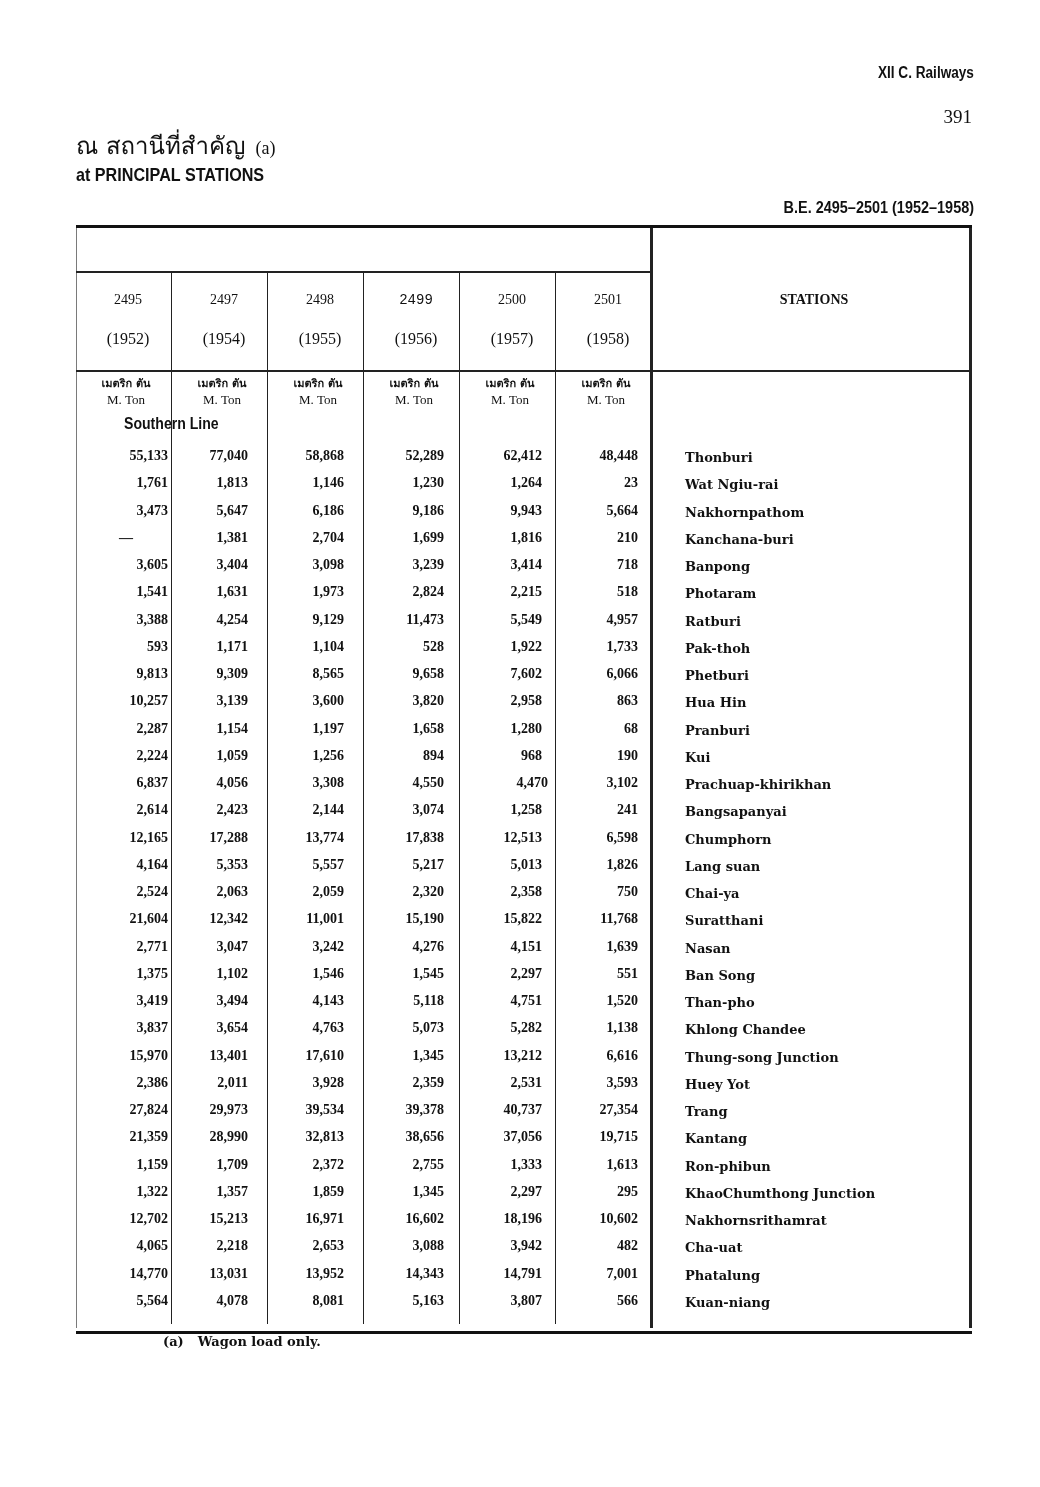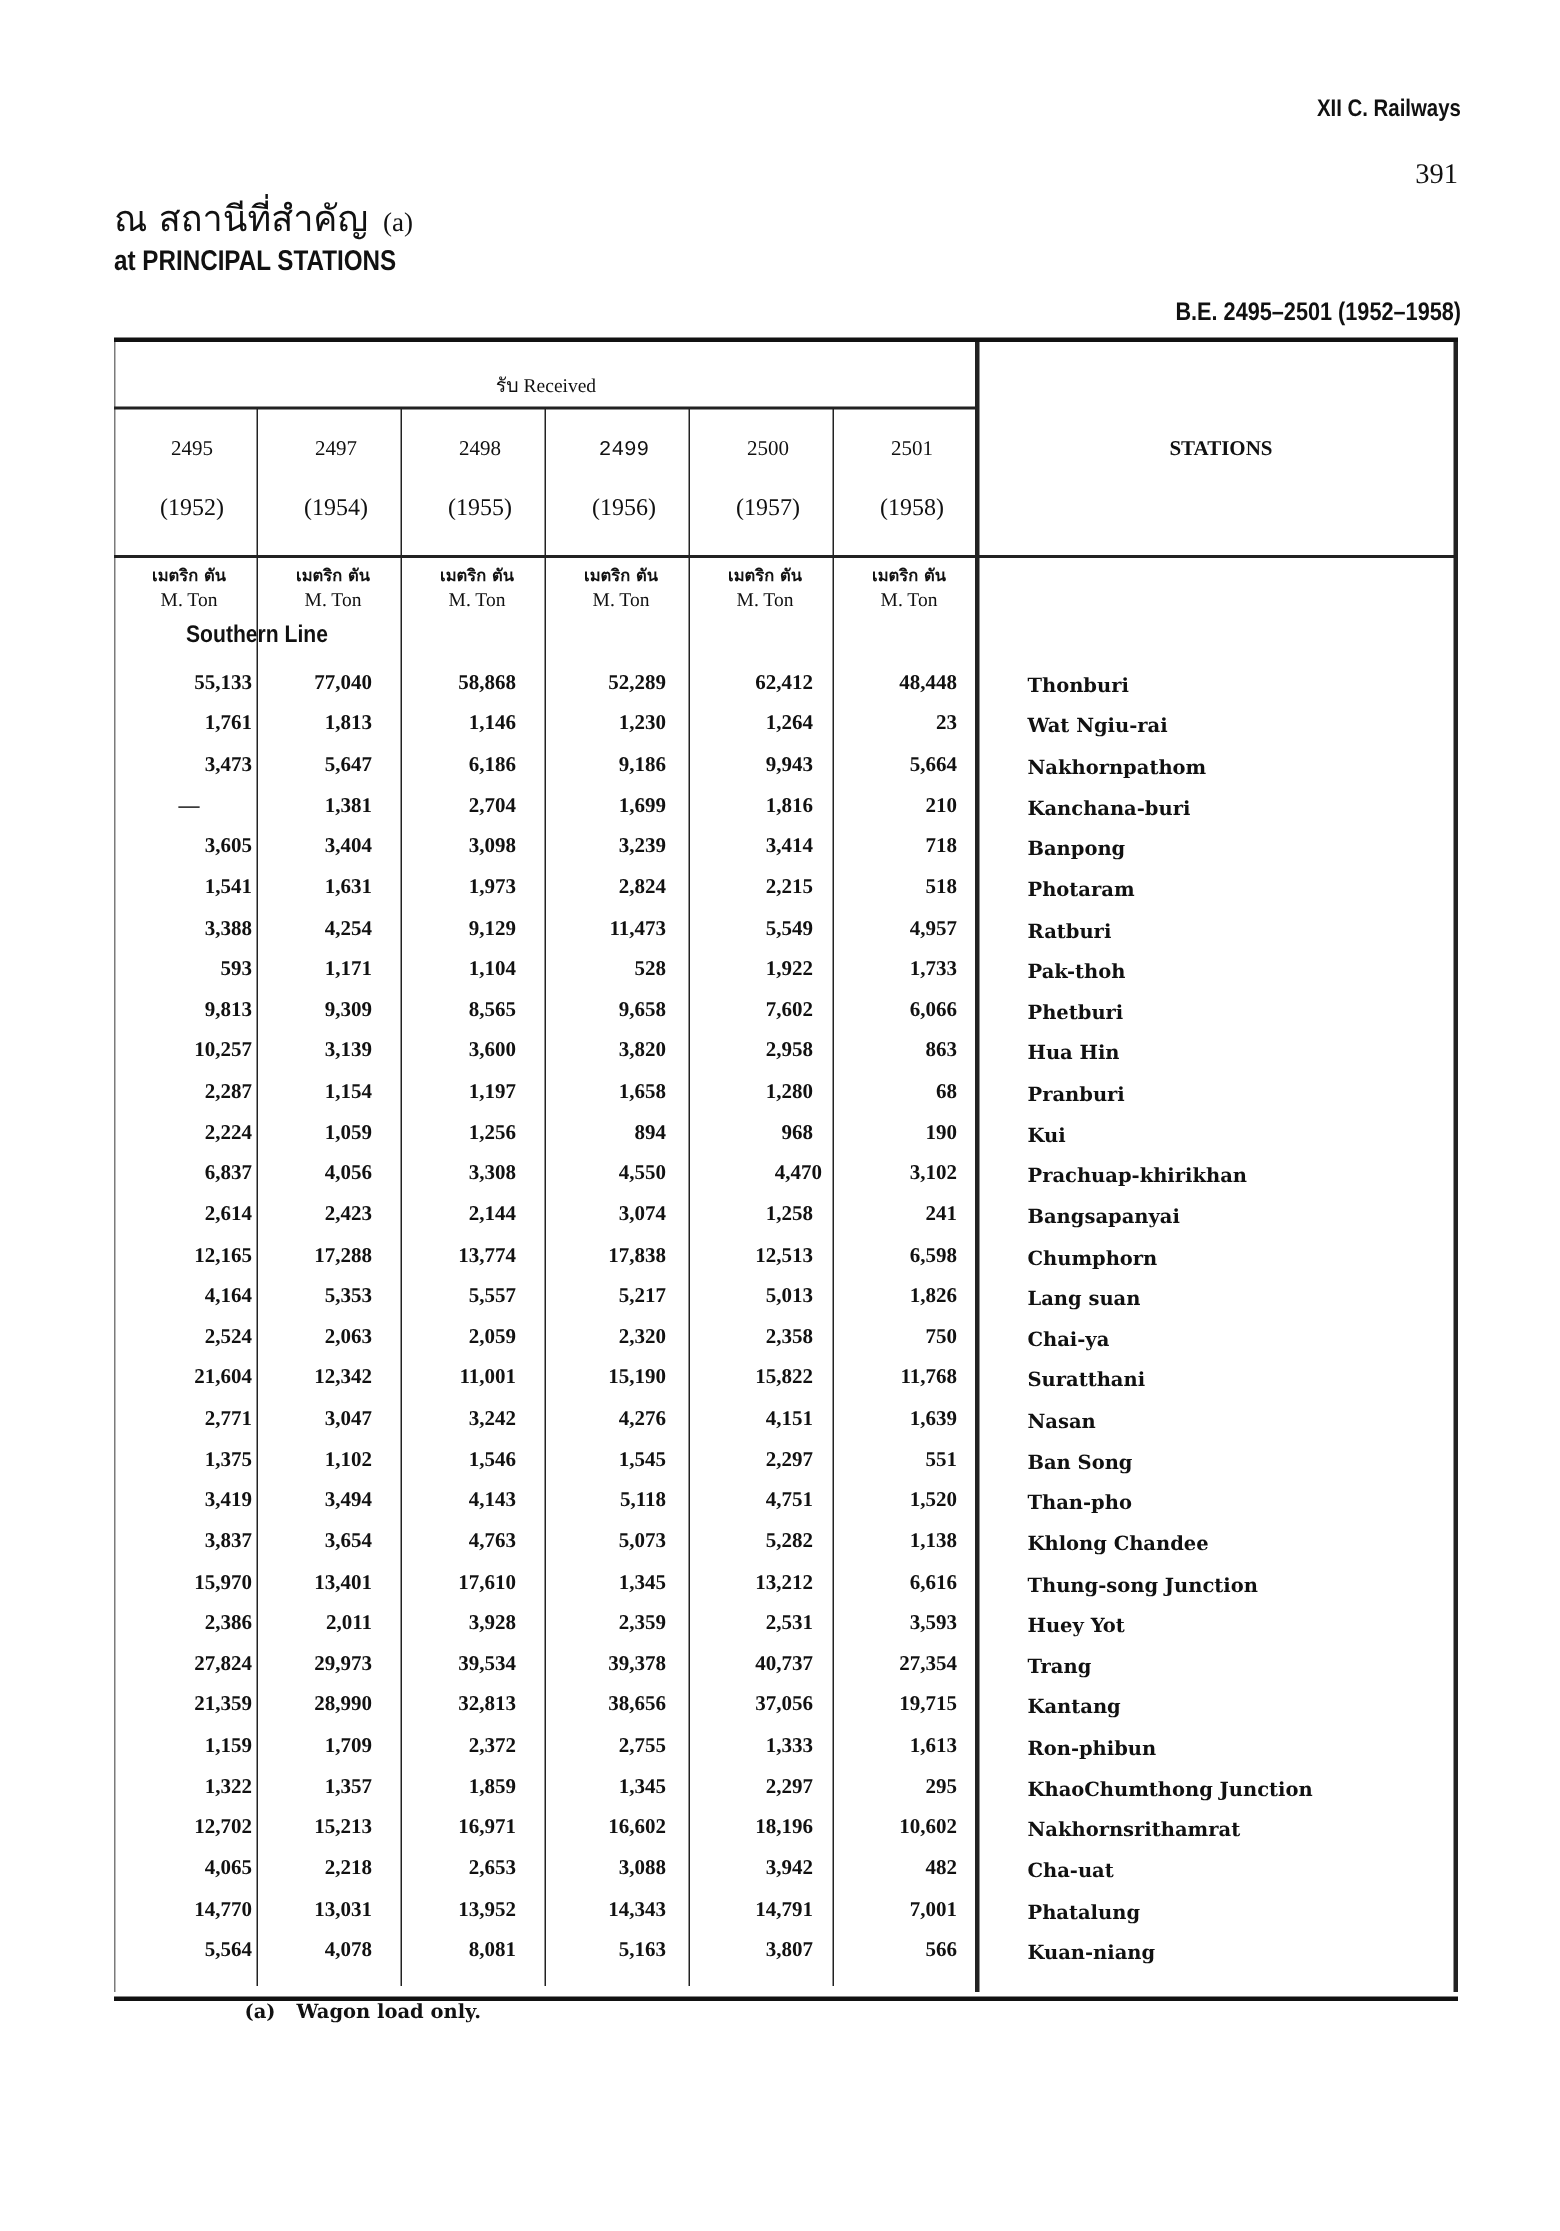--- a/index.html
+++ b/index.html
@@ -42,21 +42,20 @@
 <div class="period">B.E. 2495–2501 (1952–1958)</div>
 
 <div class="table-wrap" id="tbl">
 
   <div class="vline" style="left:0;top:0;width:1px;height:1100px;opacity:0.6"></div>
   <div class="vline" style="left:574px;top:0;width:3px;height:1100px"></div>
   <div class="vline" style="left:893px;top:0;width:3px;height:1100px"></div>
   <div class="hline" style="left:0;top:43px;width:574px"></div>
   <div class="hline" style="left:0;top:142px;width:896px"></div>
 
-  <div class="received">รับ  Received</div>
   <div class="stations-hdr">STATIONS</div>
   <div class="line-label">Southern Line</div>
   <div id="colHeads">
       <div class="year-be" style="left: 0px;">2495</div>
       <div class="year-ce" style="left: 0px;">(1952)</div>
       <div class="unit" style="left: 0px; top: 148px;"><span class="th">เมตริก ตัน</span><span>M. Ton</span></div>
       <div class="vline" style="left: 95px; top: 44px; width: 1px; height: 1052px;"></div>
       <div class="year-be" style="left: 96px;">2497</div>
       <div class="year-ce" style="left: 96px;">(1954)</div>
       <div class="unit" style="left: 96px; top: 148px;"><span class="th">เมตริก ตัน</span><span>M. Ton</span></div>

